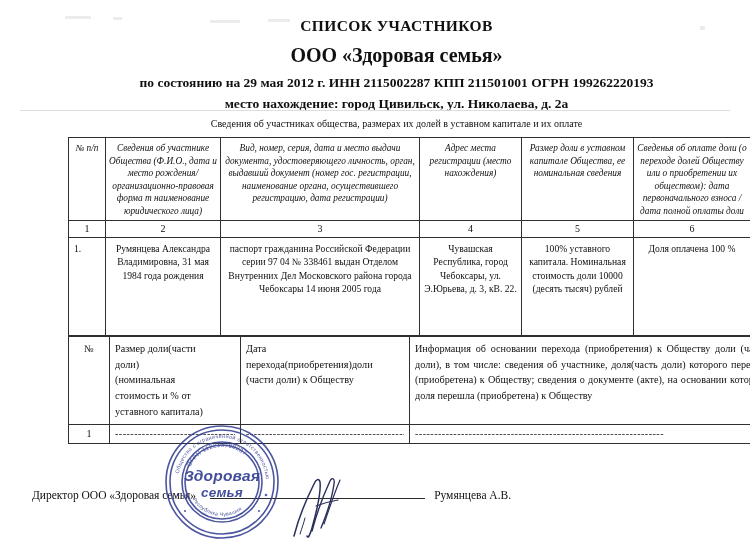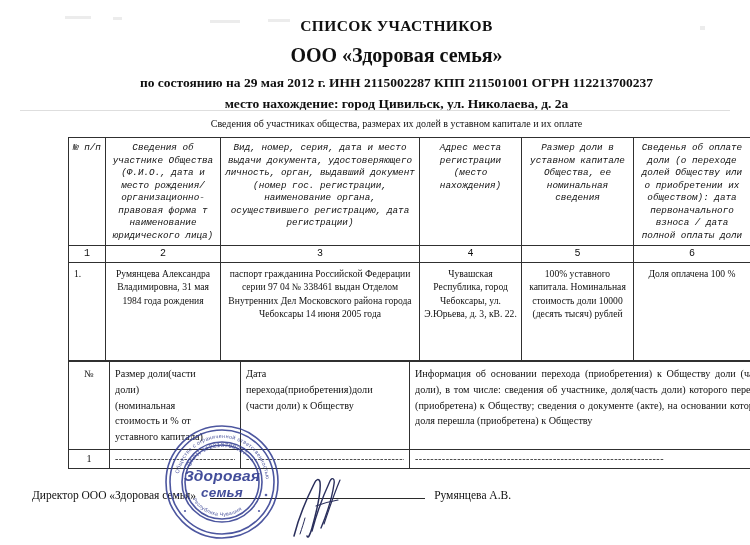--- a/index.html
+++ b/index.html
@@ -71,21 +71,20 @@
     vertical-align: top;
     padding: 3px 3px;
     font-size: 9.3px;
     line-height: 1.35;
     text-align: center;
   }
   .main-table thead td {
     font-style: italic;
     vertical-align: top;
     padding-top: 4px;
-    font-family: Liberation Mono, monospace;
   }
   .main-table .numrow td {
     font-style: normal;
     font-size: 10px;
     padding: 1px 2px;
     vertical-align: middle;
   }
   .main-table tbody td {
     font-style: normal;
     font-size: 9.6px;
@@ -204,21 +203,21 @@
   <div class="artifact" style="left:65px;top:16px;width:26px;height:3px;"></div>
   <div class="artifact" style="left:113px;top:17px;width:9px;height:3px;"></div>
   <div class="artifact" style="left:210px;top:20px;width:30px;height:3px;"></div>
   <div class="artifact" style="left:268px;top:19px;width:22px;height:3px;"></div>
   <div class="artifact" style="left:700px;top:26px;width:5px;height:4px;"></div>
   <div class="artifact" style="left:20px;top:110px;width:710px;height:1px;background:#d8d8d8;"></div>
 
   <div class="header">
     <div class="doc-title">СПИСОК УЧАСТНИКОВ</div>
     <div class="company-name">ООО «Здоровая семья»</div>
-    <div class="status-line">по состоянию на 29 мая 2012 г. ИНН 2115002287 КПП 211501001 ОГРН 112213700237</div>
+    <div class="status-line">по состоянию на 29 мая 2012 г. ИНН 2115002287 КПП 211501001 ОГРН 199262220193</div>
     <div class="address-line">место нахождение: город Цивильск, ул. Николаева, д. 2а</div>
     <div class="subtitle-line">Сведения об участниках общества, размерах их долей в уставном капитале и их оплате</div>
   </div>
 
   <table class="main-table">
     <thead>
       <tr>
         <td class="hdr-num">№ п/п</td>
         <td class="hdr-participant">Сведения об участнике Общества (Ф.И.О., дата и место рождения/ организационно-правовая форма т наименование юридического лица)</td>
         <td class="hdr-document">Вид, номер, серия, дата и место выдачи документа, удостоверяющего личность, орган, выдавший документ (номер гос. регистрации, наименование органа, осуществившего регистрацию, дата регистрации)</td>

